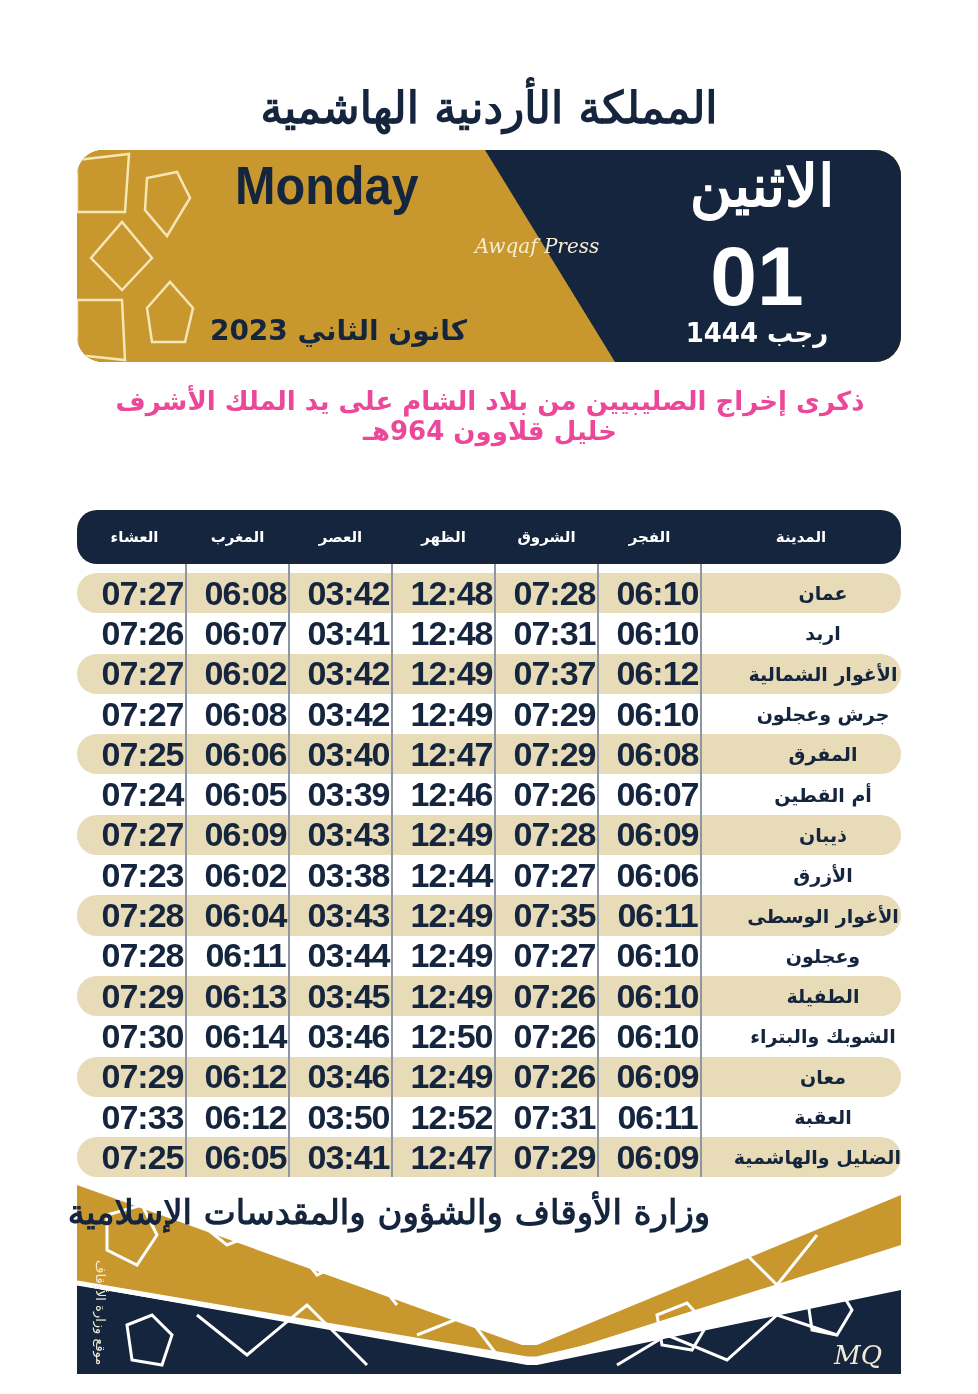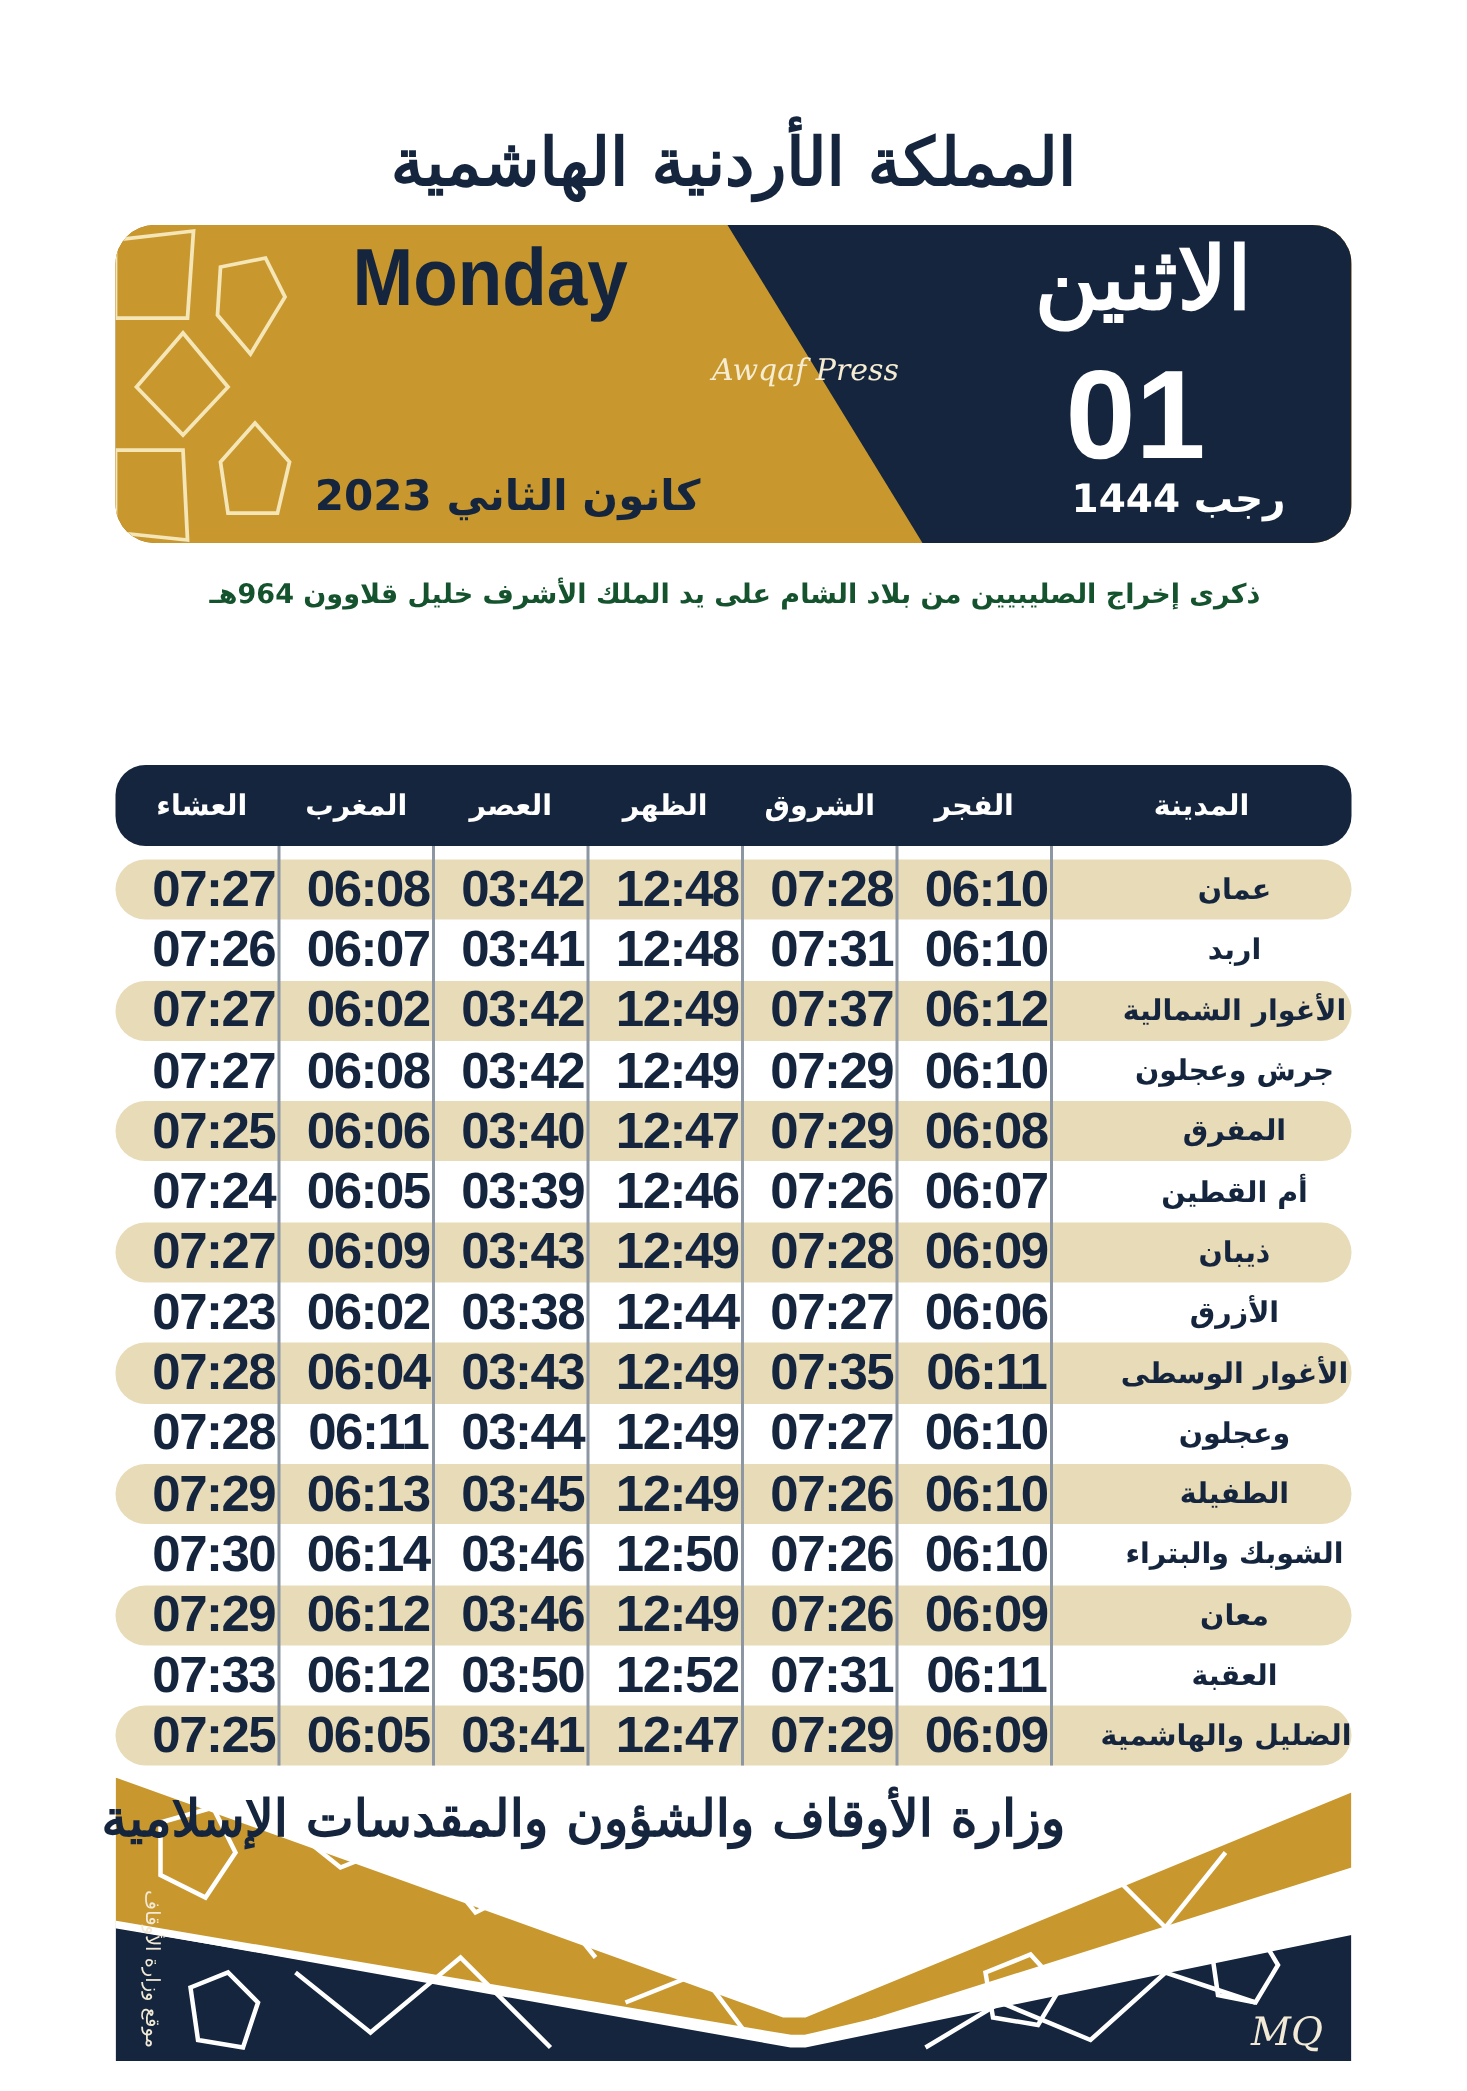--- a/index.html
+++ b/index.html
@@ -36,35 +36,35 @@
   }
   .h-day-ar {
     position: absolute; left: 560px; top: 2px; width: 250px; text-align: center;
     font-family: Liberation Sans, sans-serif; font-weight: bold; font-size: 58px; color: #ffffff; direction: rtl;
   }
   .h-day-num {
     position: absolute; left: 580px; top: 78px; width: 200px; text-align: center;
     font-family: "Liberation Sans", sans-serif; font-weight: bold; font-size: 84px; color: #ffffff;
   }
   .h-month {
-    position: absolute; left: 580px; top: 168px; width: 200px; 
+    position: absolute; left: 580px; top: 168px; width: 200px; text-align: center;
     font-family: "DejaVu Sans", sans-serif; font-weight: bold; font-size: 26px; color: #ffffff; direction: rtl;
   }
 
   .occasion {
     position: absolute; left: 80px; top: 386px; width: 820px; text-align: center;
-    font-family: "DejaVu Sans", sans-serif; font-weight: bold; font-size: 18px; color: #14532d; direction: rtl;
+    font-family: "DejaVu Sans", sans-serif; font-weight: bold; font-size: 26px; color: #ec4899; direction: rtl;
   }
 
   .table-header {
     position: absolute; left: 77px; top: 510px; width: 824px; height: 54px;
     background: #14253d; border-radius: 20px; display: flex; direction: rtl; align-items: center;
   }
   .th {
-    color: #ffffff; font-family: "DejaVu Sans", sans-serif; font-weight: bold; font-size: 19px;
+    color: #ffffff; font-family: "DejaVu Sans", sans-serif; font-weight: bold; font-size: 15px;
     text-align: center;
   }
   .col-city { width: 200px; }
   .col-t { width: 103px; }
 
   .rows { position: absolute; left: 77px; top: 573px; width: 824px; }
   .row {
     height: 40.3px; display: flex; direction: rtl; align-items: center; border-radius: 20px;
   }
   .row.shaded { background: #e8dbb8; }

